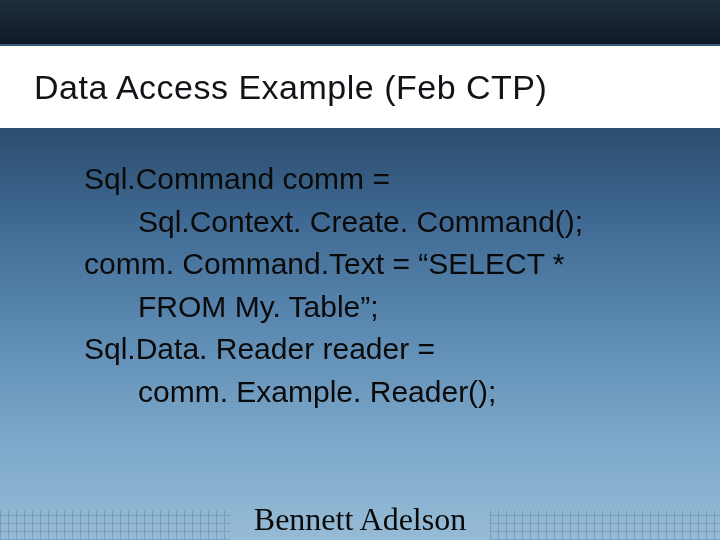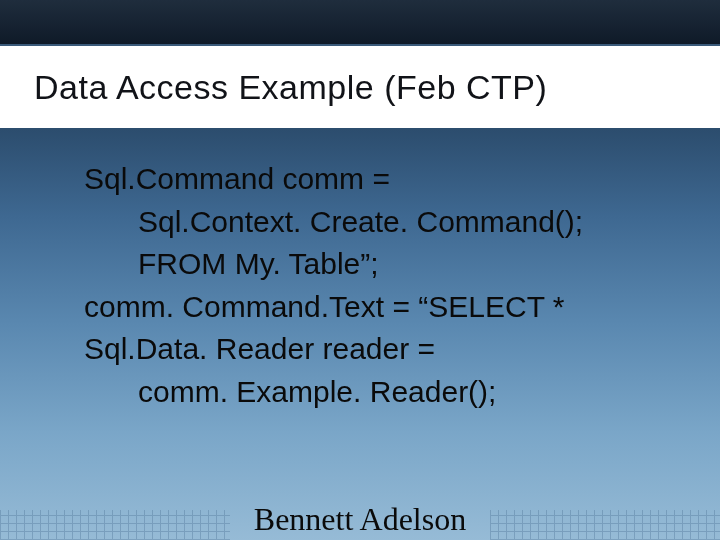--- a/index.html
+++ b/index.html
@@ -93,21 +93,21 @@
 
 <div class="top-band"></div>
 
 <div class="title-band">
   <div class="title">Data Access Example (Feb CTP)</div>
 </div>
 
 <div class="content">
   <div class="code-line">Sql.Command comm =</div>
   <div class="code-line"><span class="indent">Sql.Context. Create. Command();</span></div>
+  <div class="code-line">comm. Command.Text = “SELECT *</div>
   <div class="code-line"><span class="indent">FROM My. Table”;</span></div>
-  <div class="code-line">comm. Command.Text = “SELECT *</div>
   <div class="code-line">Sql.Data. Reader reader =</div>
   <div class="code-line"><span class="indent">comm. Example. Reader();</span></div>
 </div>
 
 <div class="footer-hatch left"></div>
 <div class="footer-hatch right"></div>
 <div class="footer">Bennett Adelson</div>
 
 </body></html>

